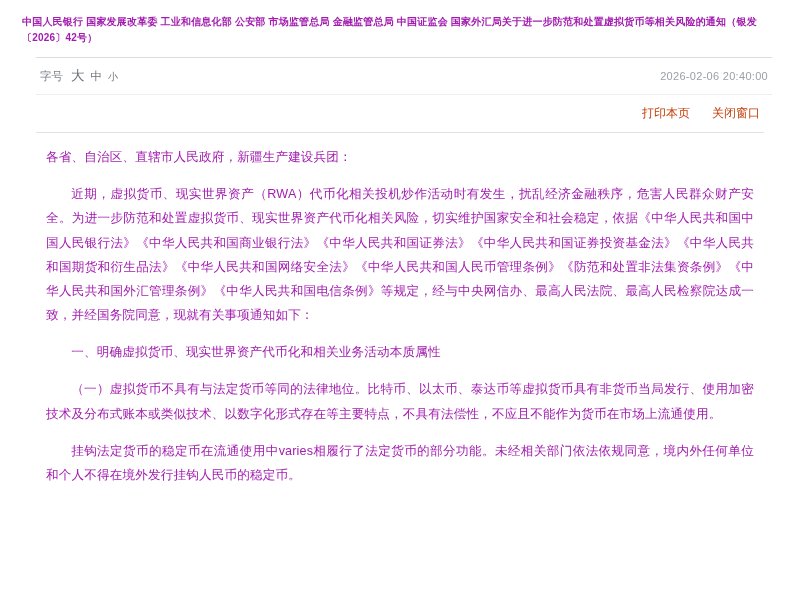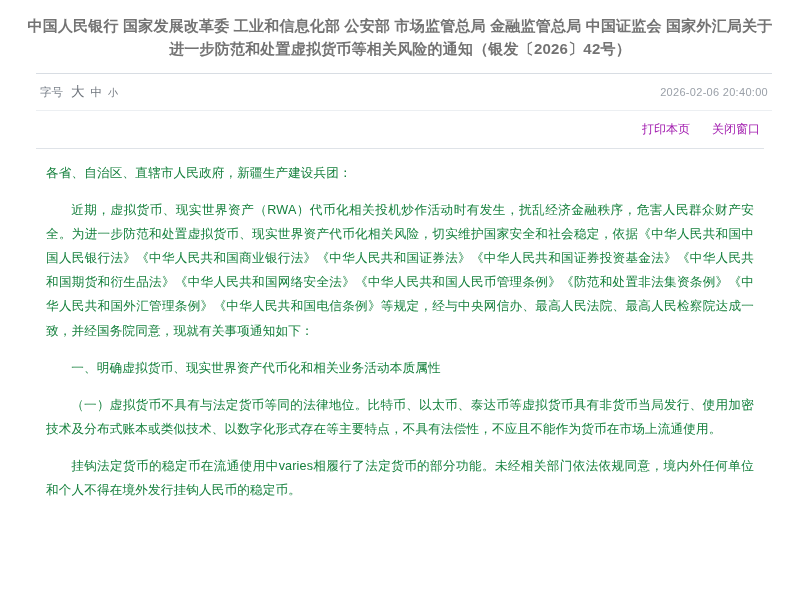--- a/index.html
+++ b/index.html
@@ -13,25 +13,25 @@
     overflow: hidden;
     font-family: "Liberation Sans", sans-serif;
     color: #1a1a1a;
   }
   .page {
     width: 800px;
     box-sizing: border-box;
     padding: 0;
   }
   .doc-title {
-    font-size: 15px;
+    font-size: 10px;
     font-weight: bold;
     line-height: 1.55;
-    text-align: center;
-    color: #737373;
+    text-align: left;
+    color: #a21caf;
     padding: 14px 22px 6px 22px;
     box-sizing: border-box;
     letter-spacing: 0.2px;
   }
   .meta-bar {
     margin: 6px 28px 0 36px;
     border-top: 1px solid #d8dde3;
     border-bottom: 1px solid #eceff2;
     padding: 9px 4px 9px 4px;
     display: flex;
@@ -61,39 +61,39 @@
   .action-bar {
     margin: 10px 36px 0 36px;
     display: flex;
     justify-content: flex-end;
     gap: 22px;
     font-size: 12px;
     color: #3b4a5a;
     padding-right: 4px;
   }
   .action-bar a {
-    color: #a21caf;
+    color: #c2410c;
     text-decoration: none;
     cursor: pointer;
   }
   .divider {
     margin: 10px 36px 0 36px;
     border-top: 1px solid #dfe3e8;
   }
   .body-wrap {
     padding: 12px 46px 0 46px;
     box-sizing: border-box;
   }
   p.para {
     margin: 0 0 13px 0;
     font-size: 12.6px;
     line-height: 1.92;
     text-align: justify;
     text-justify: inter-ideograph;
-    color: #15803d;
+    color: #a21caf;
     letter-spacing: 0.15px;
   }
   p.indent { text-indent: 2em; }
   p.noindent { text-indent: 0; }
   p.section { text-indent: 2em; }
 </style>
 </head>
 <body>
 
 <div class="page" data-interactable="false">

